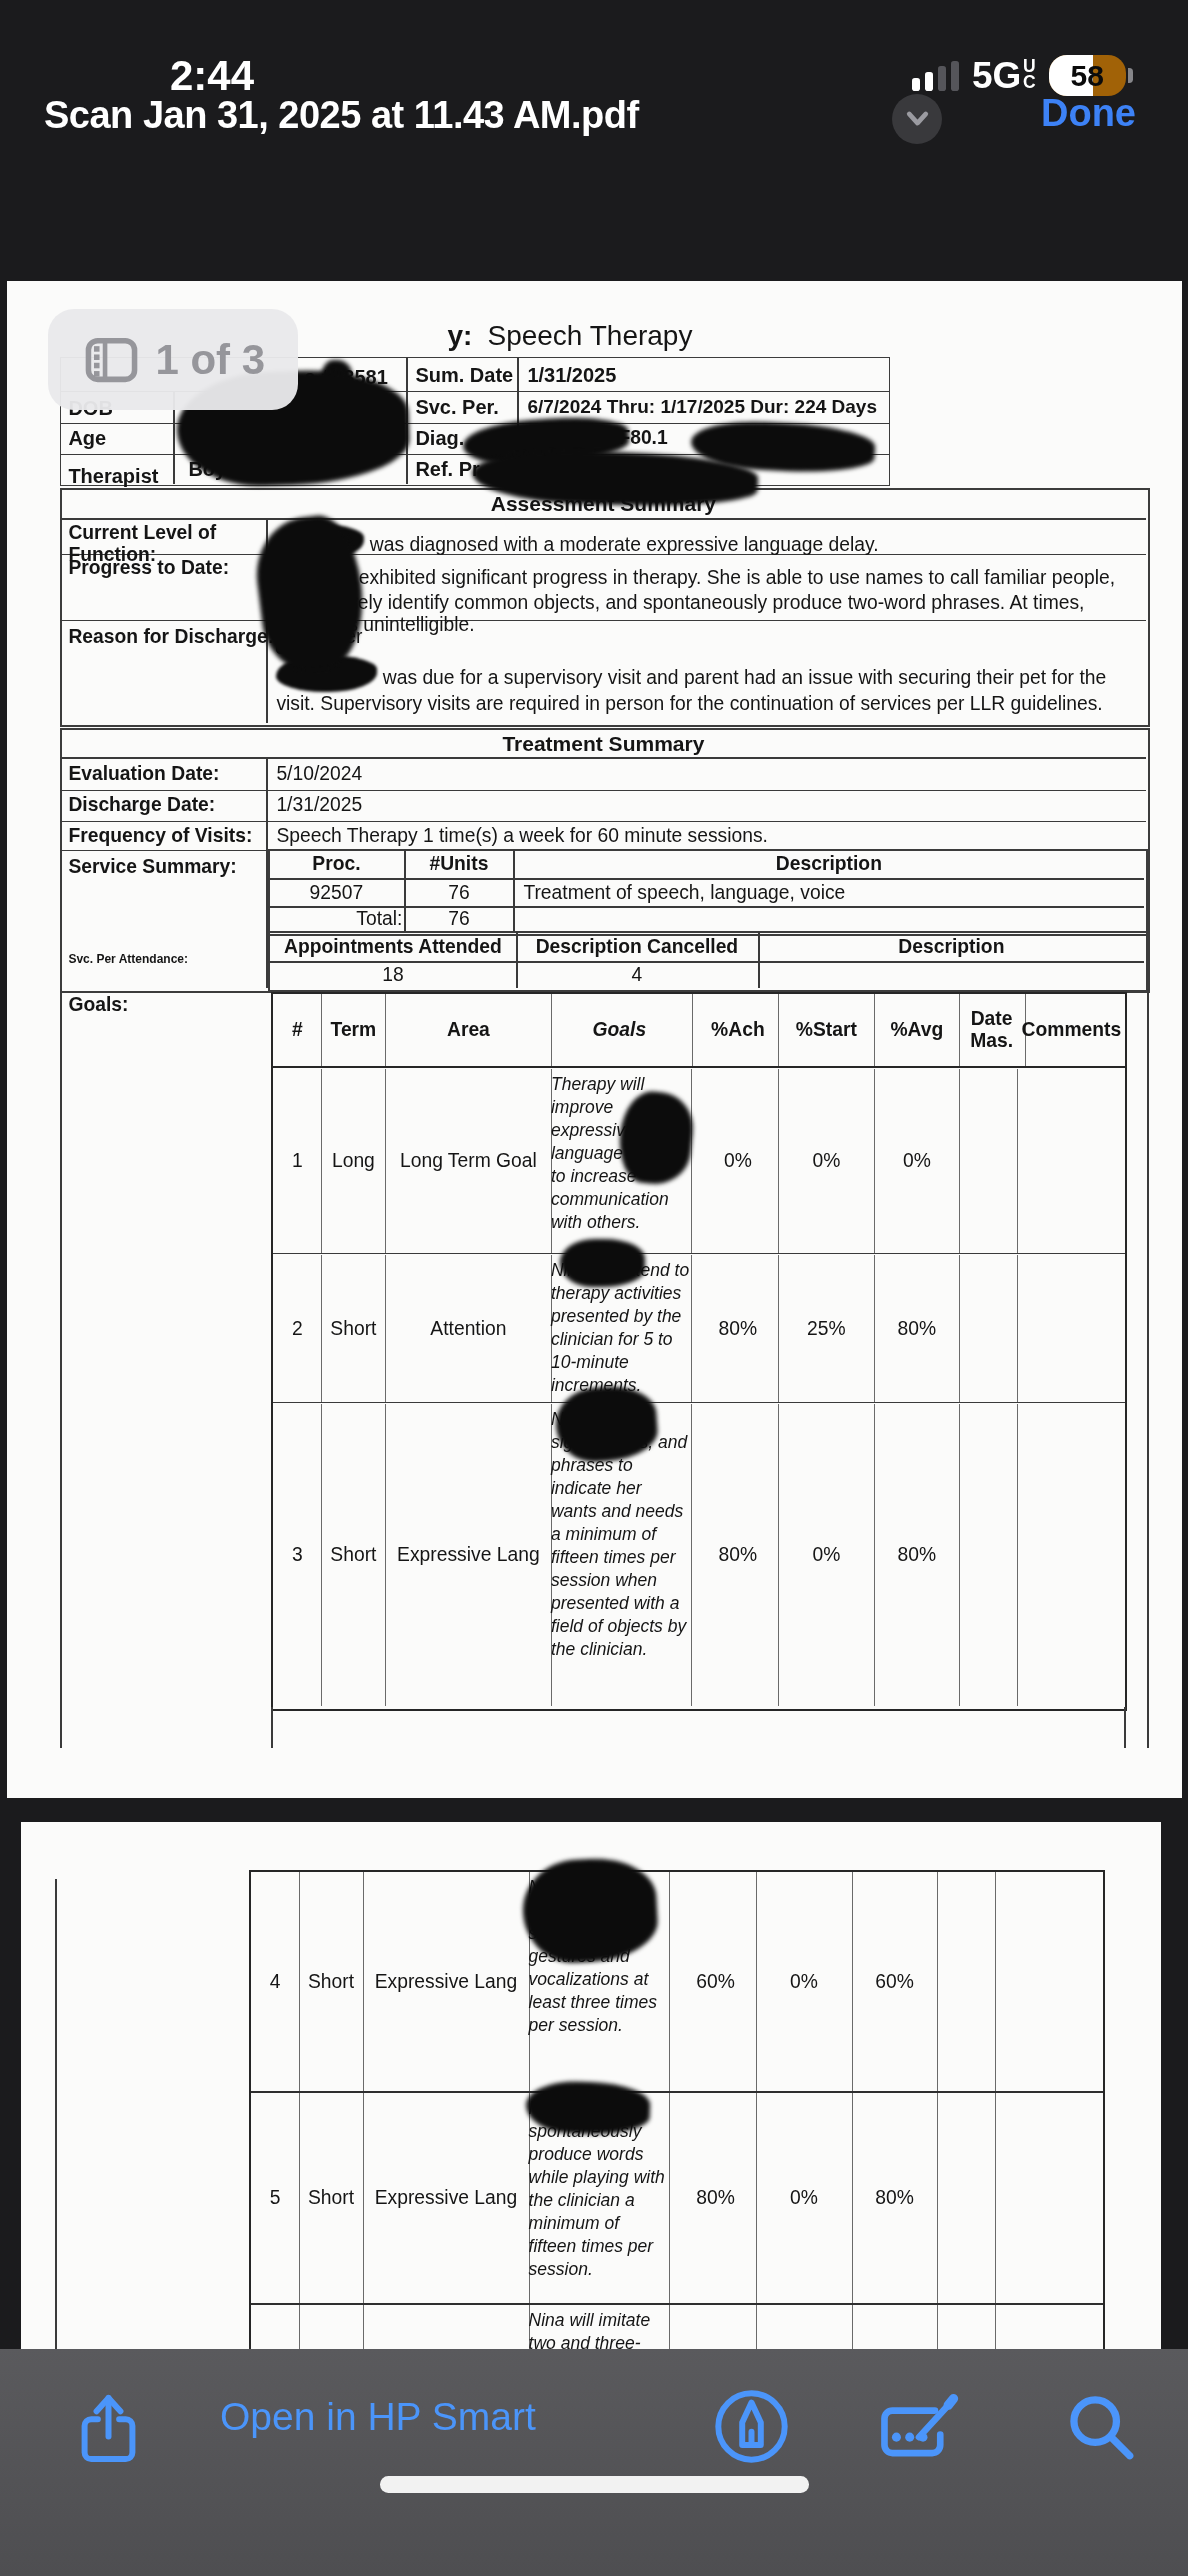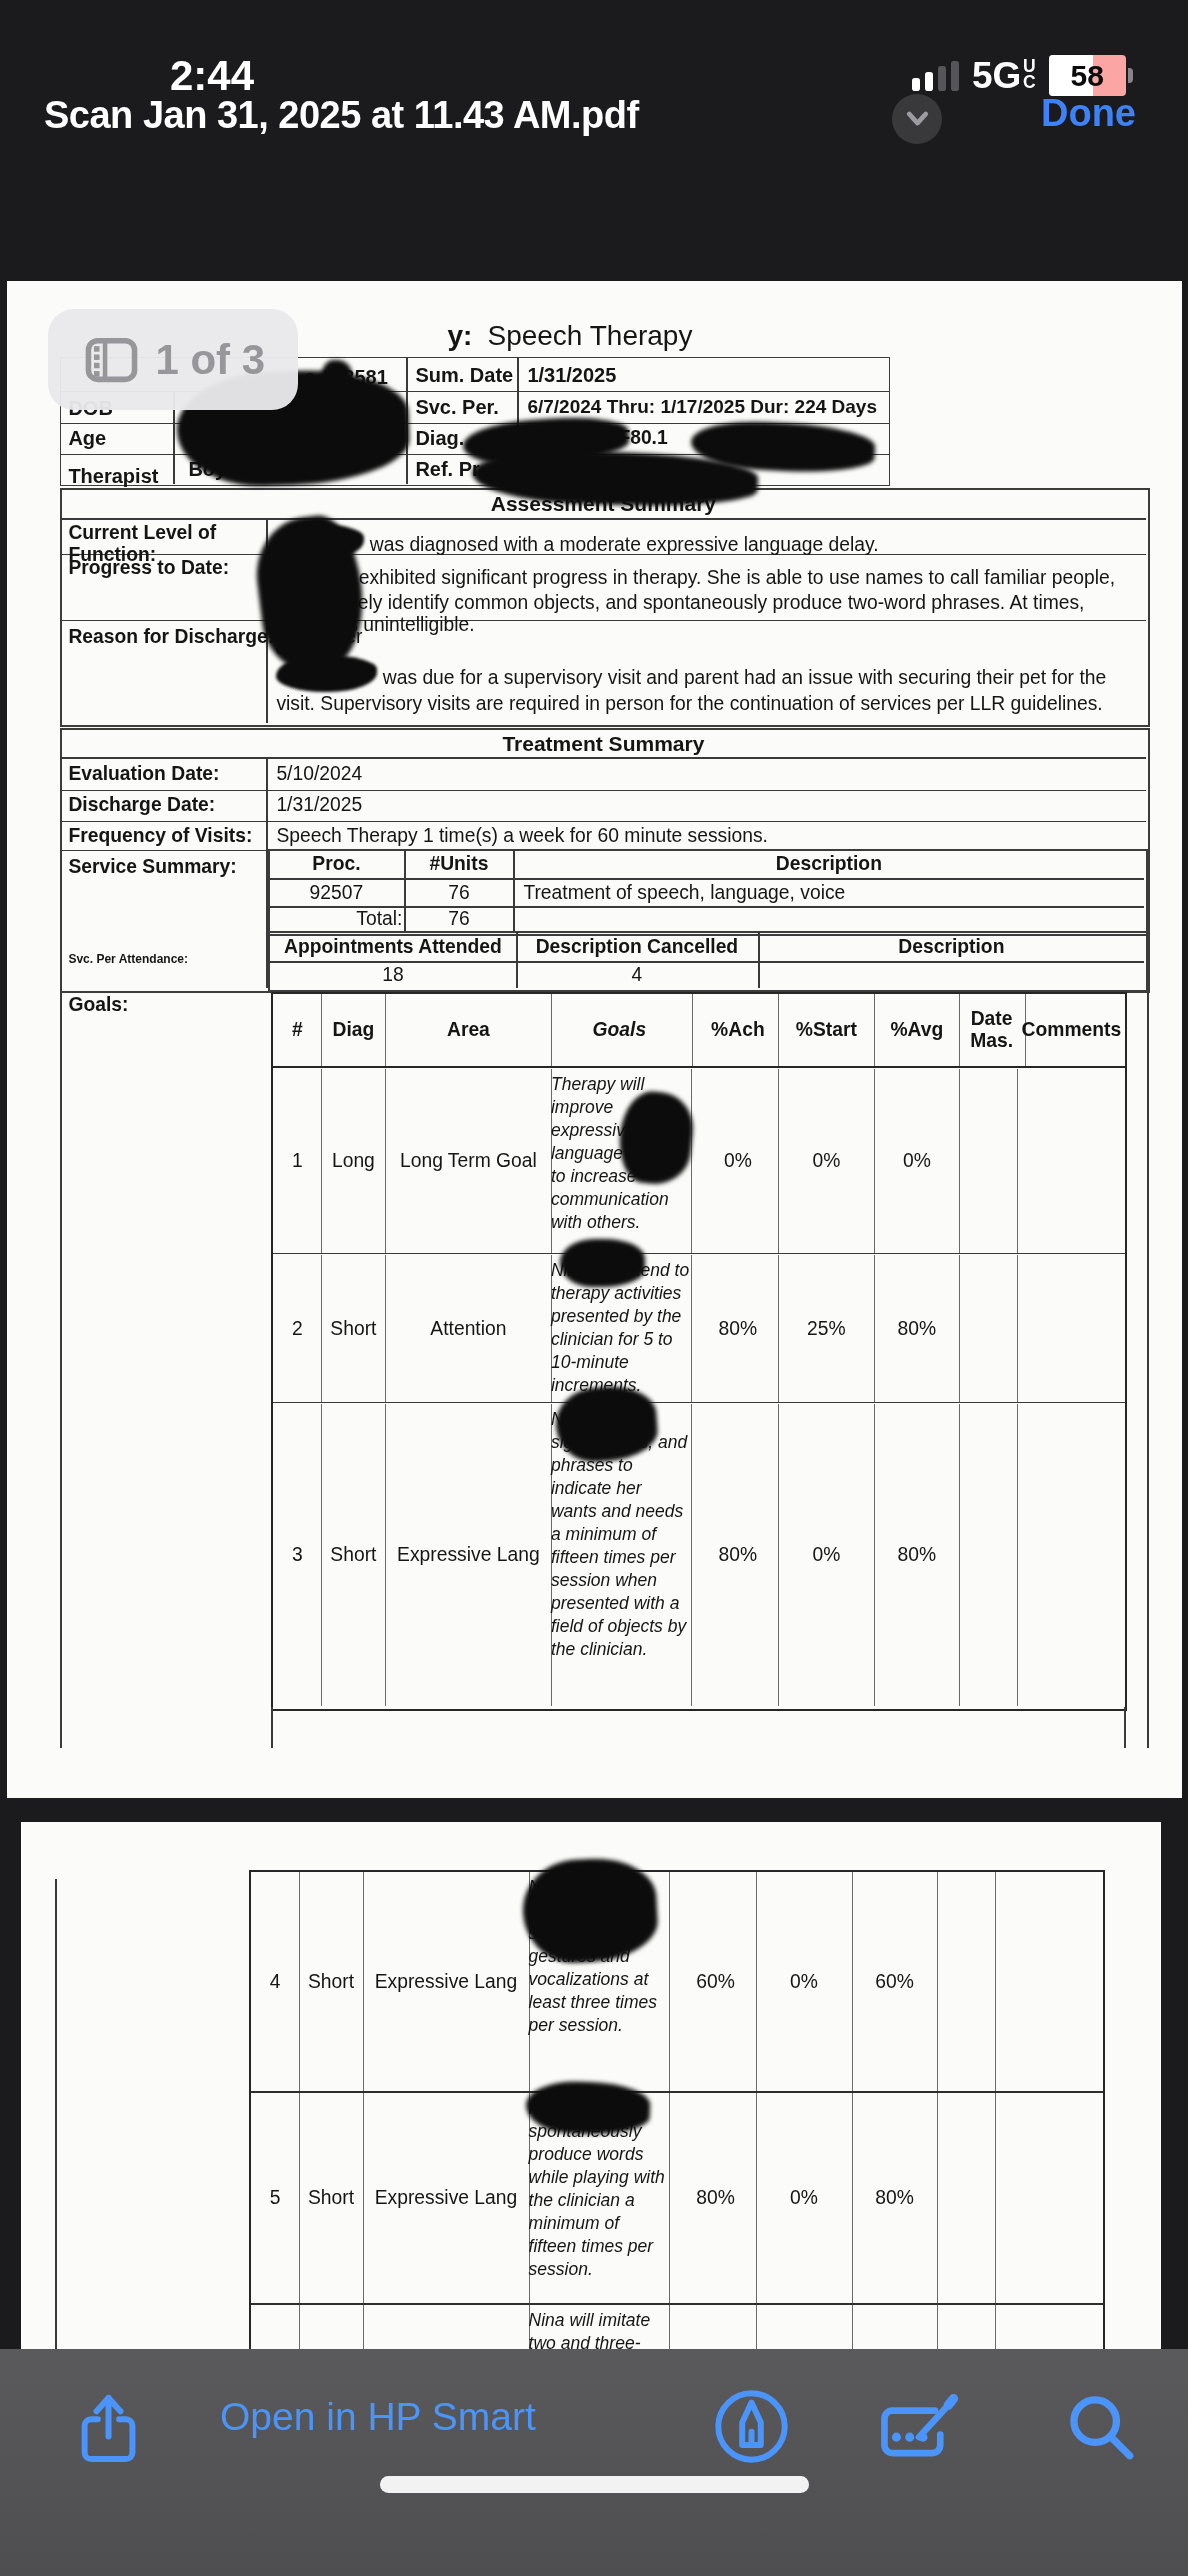--- a/index.html
+++ b/index.html
@@ -13,21 +13,21 @@
   .sig{display:flex;align-items:flex-end;gap:4.6px;height:31px;}
   .sig i{display:block;width:8.3px;border-radius:2.8px;}
   .sig i:nth-child(1){height:13px;background:#fff;}
   .sig i:nth-child(2){height:19.3px;background:#fff;}
   .sig i:nth-child(3){height:25px;background:#55555a;}
   .sig i:nth-child(4){height:30px;background:#55555a;}
   .net{display:flex;align-items:flex-start;color:#fff;}
   .net b{font-size:37px;font-weight:700;line-height:37px;}
   .net-sub{display:flex;flex-direction:column;margin-left:1.8px;margin-top:1.8px;}
   .net-sub span{font-size:17.5px;font-weight:700;line-height:15.7px;color:#fff;}
-  .battery{position:relative;width:77px;height:41px;border-radius:4px;background:#fca5a5;overflow:hidden;}
+  .battery{position:relative;width:77px;height:41px;border-radius:18px;background:#a16207;overflow:hidden;}
   .battery .fill{position:absolute;left:0;top:0;bottom:0;width:58%;background:#fff;}
   .battery .pct{position:absolute;left:0;top:0;right:0;bottom:0;display:flex;align-items:center;justify-content:center;
       color:#0b0b0b;font-size:30px;font-weight:800;z-index:2;}
   .bat-nub{width:5.5px;height:15.7px;background:#86868a;border-radius:0 3.7px 3.7px 0;margin-left:1.8px;}
   
   .title-bar{position:absolute;left:0;top:88px;width:1188px;height:64px;}
   .doc-title{position:absolute;left:44px;top:5.5px;color:#fff;font-size:38px;font-weight:700;letter-spacing:-0.5px;white-space:nowrap;}
   .expand-btn{position:absolute;left:892px;top:5.5px;width:50px;height:50px;border-radius:50%;background:#39393c;border:none;
       display:flex;align-items:center;justify-content:center;padding:0;}
   .done-btn{position:absolute;right:52px;top:3.7px;background:none;border:none;color:#3d82f6;font-size:38px;font-weight:600;
@@ -227,21 +227,21 @@
     <div class="abs" style="left:261px;top:683px;width:249px;text-align:center;font-size:19.3px;">18</div>
     <div class="abs" style="left:509px;top:683px;width:241px;text-align:center;font-size:19.3px;">4</div>
 
     <div class="abs doc-b" style="left:61px;top:713px;font-size:19.3px;">Goals:</div>
     <div class="line" style="left:53px;top:708px;width:1.8px;height:759px;"></div>
     <div class="line" style="left:1140px;top:708px;width:1.8px;height:759px;"></div>
 
     <div class="gt" style="left:264px;top:711px;width:852px;height:715px;">
       <div class="grow gh" style="top:0;height:72px;border-bottom:2.8px solid #262626;">
         <div class="gc c0">#</div>
-        <div class="gc c1">Diag</div>
+        <div class="gc c1">Term</div>
         <div class="gc c2">Area</div>
         <div class="gc c3" style="align-items:center;justify-content:center;padding:0;font-size:19.3px;">Goals</div>
         <div class="gc c4">%Ach</div>
         <div class="gc c5">%Start</div>
         <div class="gc c6">%Avg</div>
         <div class="gc c7" style="padding:0 3.7px;">Date Mas.</div>
         <div class="gc c8">Comments</div>
       </div>
       <div class="grow" style="top:75px;height:184px;border-bottom:1.8px solid #3a3a3a;">
         <div class="gc c0">1</div>

